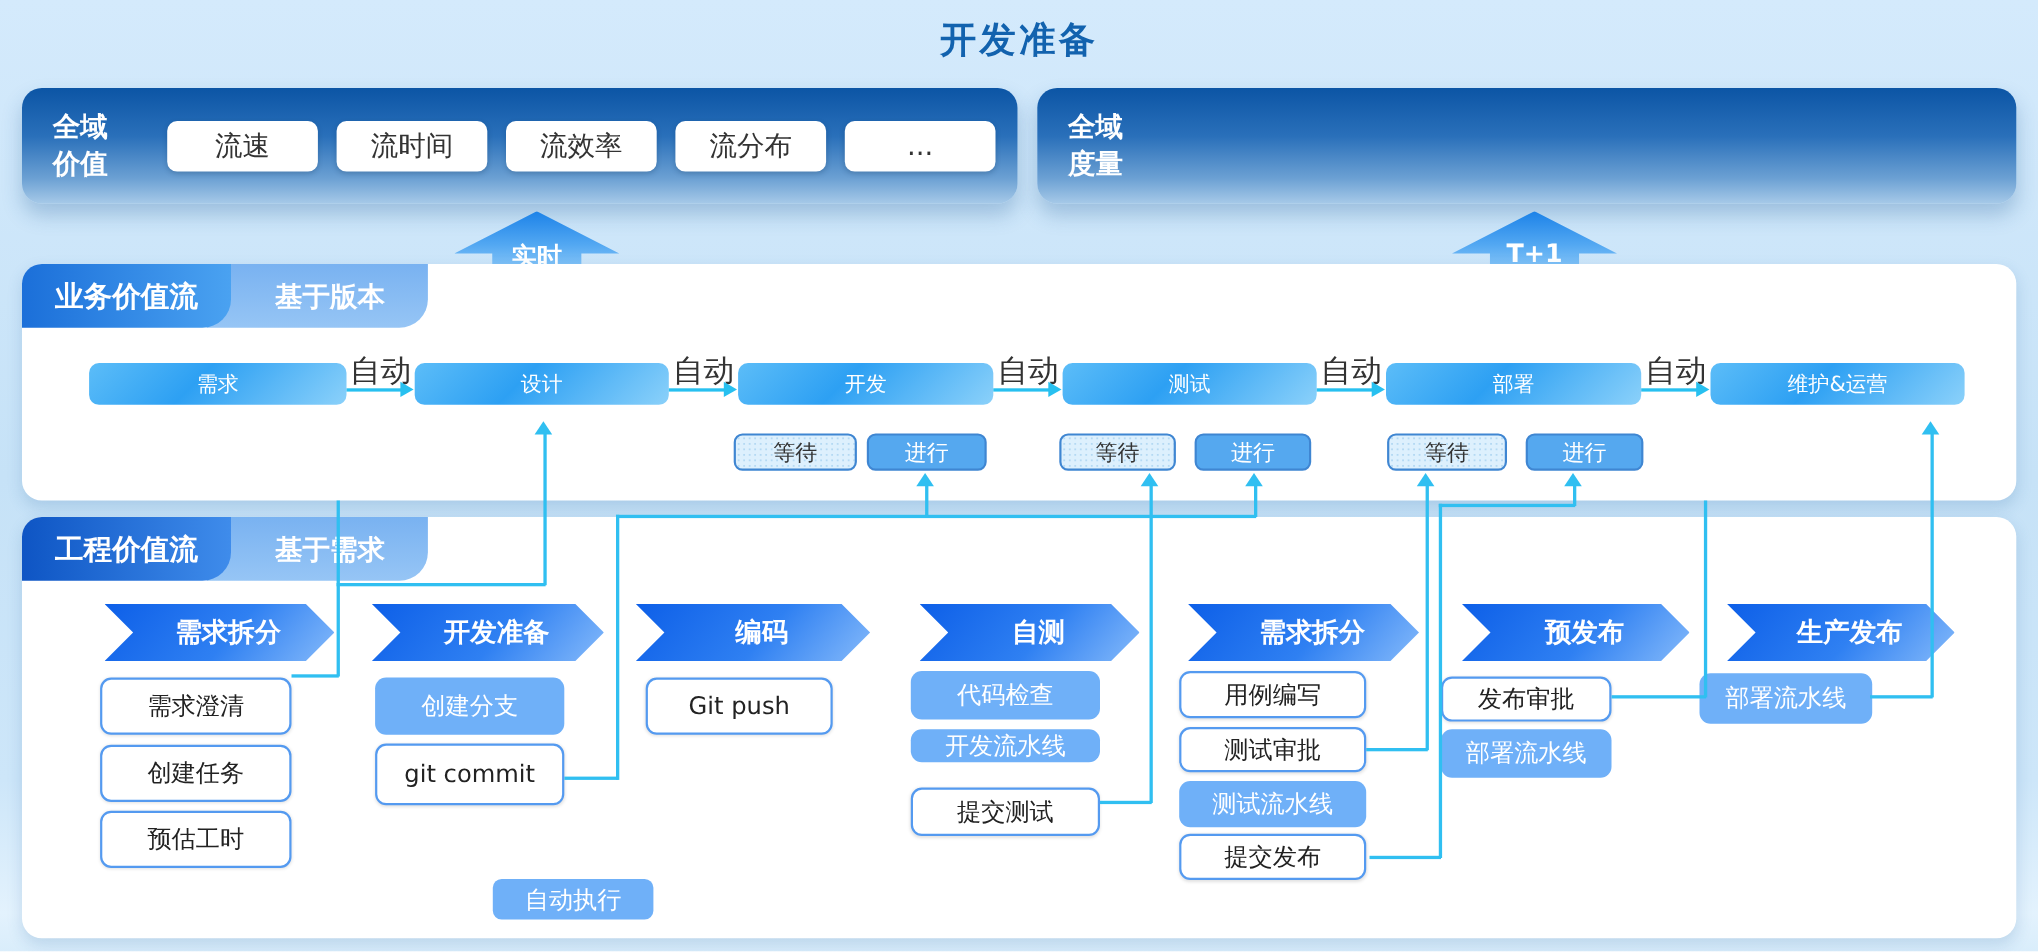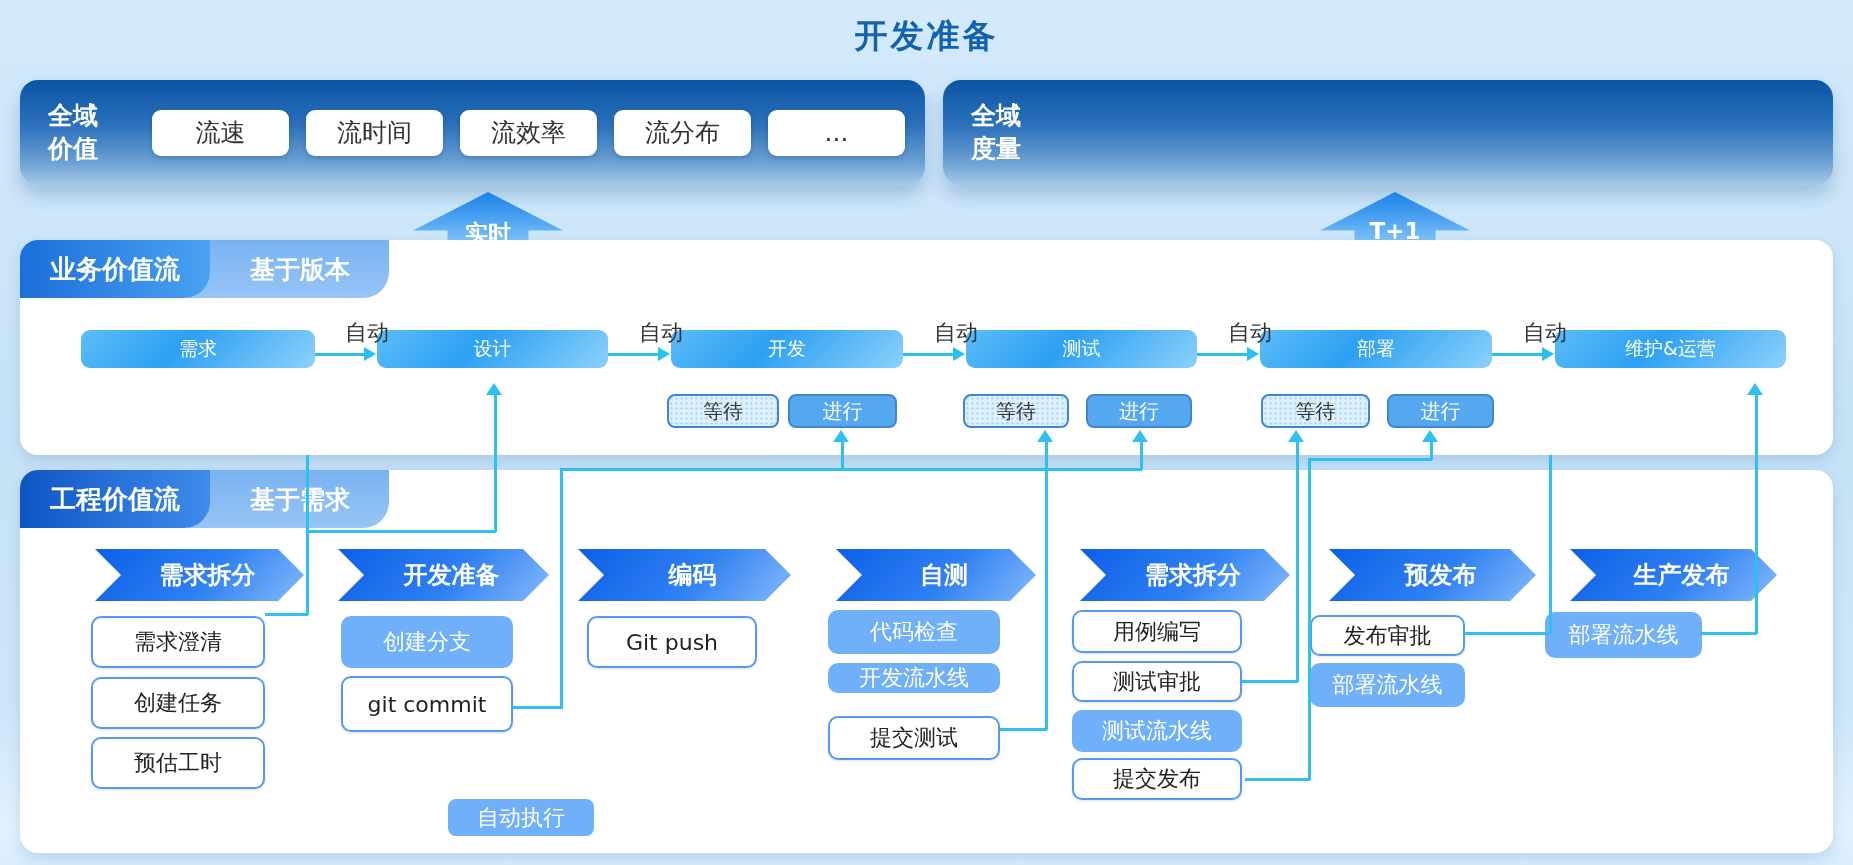--- a/index.html
+++ b/index.html
@@ -33,21 +33,21 @@
     color:#fff;font-size:25px;font-weight:bold;border-radius:0 0 26px 0;z-index:2;
     background:linear-gradient(180deg,#79b2f1,#96c5f5);}
   .tab1{position:absolute;left:0;top:0;height:58px;padding:0 30px;display:flex;align-items:center;
     color:#fff;font-size:26px;font-weight:bold;border-radius:18px 0 26px 0;z-index:3;}
   #business-panel .tab1{background:linear-gradient(90deg,#1b6fd9,#4aa2f1);}
   #engineering-panel .tab1{background:linear-gradient(90deg,#0e55c4,#3f8ceb);}
   
   .stage{position:absolute;top:90px;height:38px;border-radius:9px;color:#fff;font-size:19px;
     display:flex;align-items:center;justify-content:center;
     background:linear-gradient(135deg,#5cbdf8 0%,#2da0f3 42%,#8bd1fa 100%);}
-  .auto-lbl{position:absolute;top:78px;font-size:22px;color:#333;text-align:right;}
+  .auto-lbl{position:absolute;top:78px;font-size:28px;color:#333;text-align:center;}
   .harrow{position:absolute;top:113px;height:3px;background:#27c0f0;}
   .harrow-head{position:absolute;width:0;height:0;border-top:7px solid transparent;
     border-bottom:7px solid transparent;border-left:12px solid #27c0f0;}
   .badge{position:absolute;top:154px;height:34px;border:2px solid #3f86d2;border-radius:8px;box-sizing:border-box;
     display:flex;align-items:center;justify-content:center;font-size:20px;}
   .badge.wait{background:#ddf0fd;background-image:radial-gradient(#b4d9f3 1px,transparent 1.2px);
     background-size:5px 5px;color:#333;}
   .badge.go{background:#55a8ef;color:#fff;}
   
   .chevron{position:absolute;top:79px;height:52px;color:#fff;font-size:24px;font-weight:bold;

